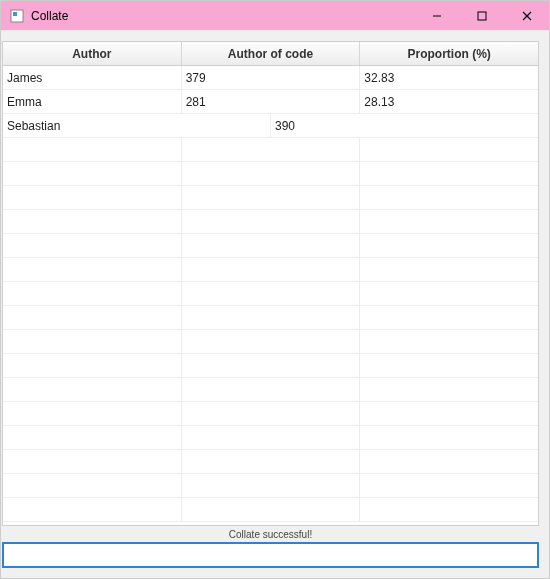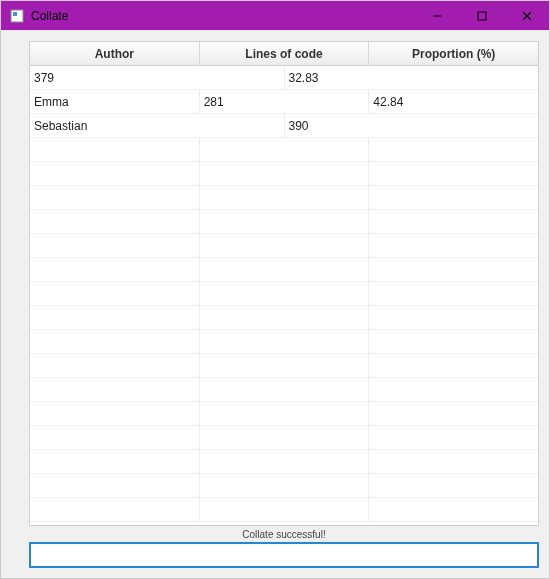--- a/index.html
+++ b/index.html
@@ -18,21 +18,21 @@
     .window {
       width: 550px;
       height: 579px;
       background: #f0f0f0;
       border: 1px solid #cccccc;
       display: flex;
       flex-direction: column;
     }
     .titlebar {
       height: 30px;
-      background: #a21caf;
+      background: #f9a8d4;
       display: flex;
       align-items: center;
       padding-left: 8px;
       border-bottom: 1px solid #e8e8e8;
     }
     .titlebar-icon {
       width: 16px;
       height: 16px;
       margin-right: 6px;
       display: flex;
@@ -55,21 +55,21 @@
       align-items: center;
       justify-content: center;
       font-size: 13px;
       color: #000;
       background: transparent;
       border: none;
       cursor: default;
     }
     .content {
       flex: 1;
-      padding: 10px 10px 6px 28px;
+      padding: 10px 10px 6px 1px;
       display: flex;
       flex-direction: column;
       min-height: 0;
     }
     .table-wrap {
       flex: 1;
       border: 1px solid #cfcfcf;
       background: #ffffff;
       overflow: hidden;
       display: flex;
@@ -168,32 +168,33 @@
           </svg>
       </button>
     </div>
   </div>
 
   <div class="content">
 
     <div class="table-wrap">
       <div class="thead">
         <div class="th">Author</div>
-        <div class="th">Lines of code</div>
+        <div class="th">Author of code</div>
         <div class="th">Proportion (%)</div>
       </div>
       <div class="tbody" id="tbody">
           <div class="tr">
+            <div class="td">James</div>
             <div class="td">379</div>
             <div class="td">32.83</div>
           </div>
           <div class="tr">
             <div class="td">Emma</div>
             <div class="td">281</div>
-            <div class="td">42.84</div>
+            <div class="td">28.13</div>
           </div>
           <div class="tr">
             <div class="td">Sebastian</div>
             <div class="td">390</div>
           </div>
           <div class="tr">
             <div class="td"></div>
             <div class="td"></div>
             <div class="td"></div>
           </div>

